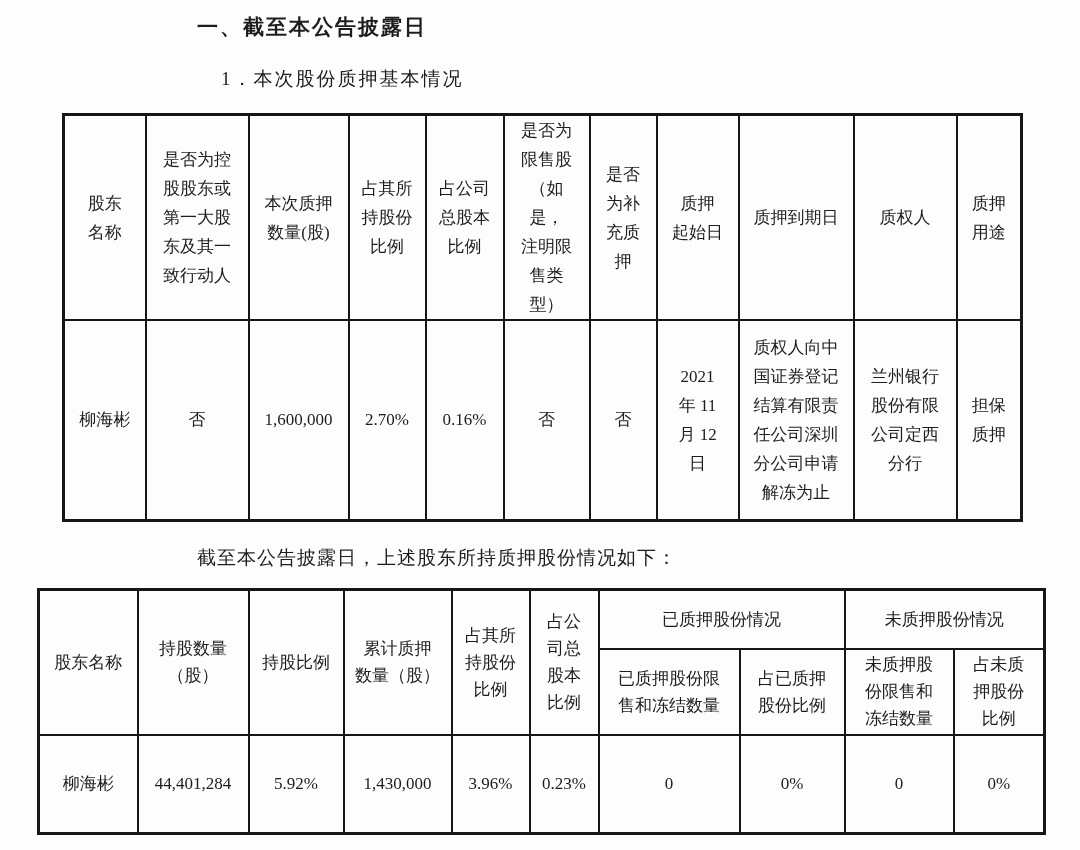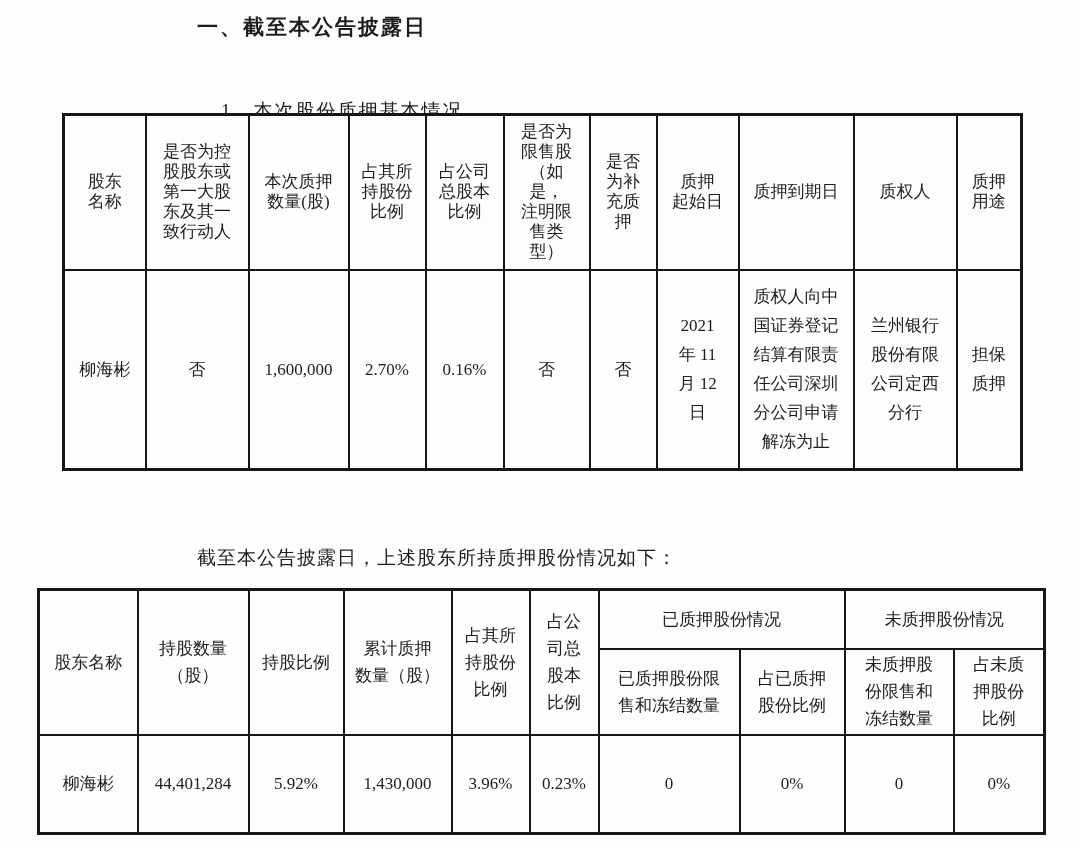--- a/index.html
+++ b/index.html
@@ -12,21 +12,21 @@
     overflow:hidden;
   }
   .page{position:absolute;inset:0;}
   .sec-title{
     position:absolute;left:197px;top:13px;
     font-size:21px;font-weight:bold;letter-spacing:2px;
     white-space:nowrap;
   }
   .sub-title{
     position:absolute;
-    font-size:19px;letter-spacing:2px;white-space:nowrap;margin-top:32px;
+    font-size:19px;letter-spacing:2px;white-space:nowrap;
   }
   .sub1{left:221px;top:66px;}
   .sub2{left:221px;top:490px;}
   .note{
     position:absolute;left:197px;top:545px;
     font-size:19px;letter-spacing:1px;white-space:nowrap;
   }
   table{
     border-collapse:collapse;
     table-layout:fixed;
@@ -36,21 +36,21 @@
   th,td{
     border:2px solid #161616;
     text-align:center;vertical-align:middle;
     font-weight:normal;
     font-size:17px;
     white-space:pre-line;
     overflow:hidden;
     padding:0 10px;
   }
   .t1{left:62px;top:113px;width:958px;border:3px solid #161616;}
-  .t1 th{line-height:20px;}
+  .t1 th{line-height:29px;}
   .t1 td{line-height:29px;}
   .t1 tr.hdr{height:155px;}
   .t1 tr.data{height:200px;}
   .t2{left:37px;top:588px;width:1006px;border:3px solid #161616;}
   .t2 th{line-height:27px;}
   .t2 tr.grp{height:59px;}
   .t2 tr.sub{height:86px;}
   .t2 tr.data{height:99px;}
 </style>
 </head>

